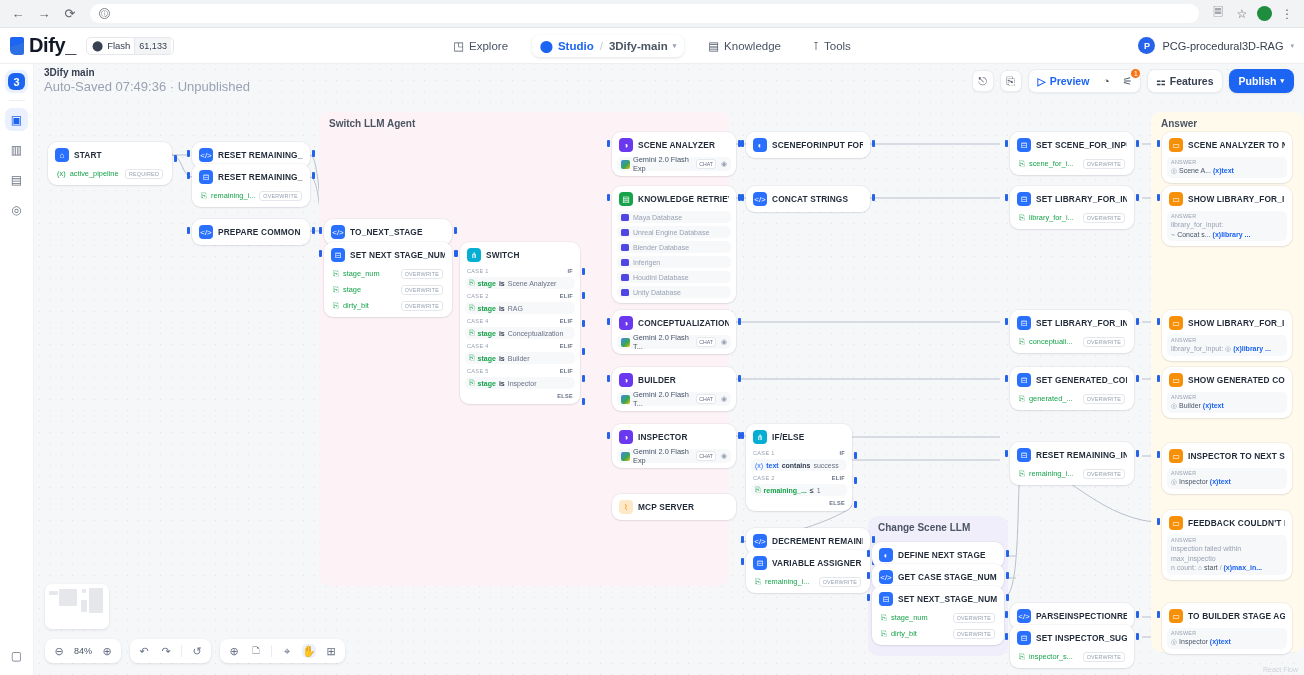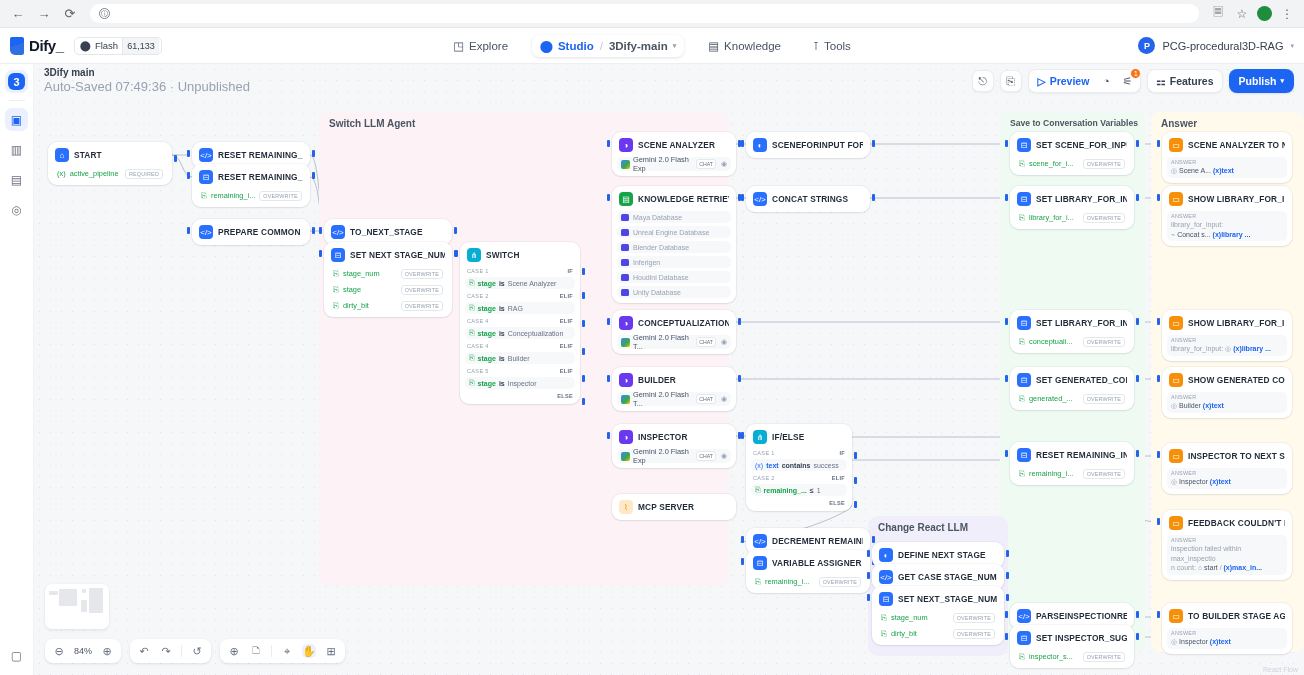--- a/index.html
+++ b/index.html
@@ -15,21 +15,21 @@
   .url-info{width:11px;height:11px;border:1px solid #80868b;border-radius:50%;font-size:7px;display:flex;align-items:center;justify-content:center;color:#5f6368;}
   .url-text{font-size:10.5px;color:#202124;white-space:nowrap;}
   .url-text .dim{color:#5f6368;}
   .chrome-icon{width:18px;height:18px;display:flex;align-items:center;justify-content:center;color:#5f6368;font-size:12px;}
   .profile-dot{width:15px;height:15px;border-radius:50%;background:#1e8e3e;display:flex;align-items:center;justify-content:center;color:#fff;font-size:8px;}
 
   
   .app-header{height:36px;background:#fff;display:flex;align-items:center;padding:0 10px;border-bottom:1px solid #eceef1;position:relative;}
   .logo-wrap{display:flex;align-items:center;gap:5px;}
   .logo-mark{width:14px;height:18px;background:linear-gradient(160deg,#1c64f2 45%,#2f6fe4 45%);border-radius:2px 2px 2px 5px;}
-  .logo-text{font-size:15px;font-weight:700;letter-spacing:-.4px;color:#111827;}
+  .logo-text{font-size:20px;font-weight:700;letter-spacing:-.4px;color:#111827;}
   .star-pill{display:flex;align-items:center;gap:4px;margin-left:10px;border:1px solid #e5e7eb;border-radius:5px;height:18px;padding:0 2px 0 5px;}
   .star-pill .gh{font-size:10px;color:#374151;}
   .star-pill .lbl{font-size:9.5px;color:#374151;}
   .star-count{background:#f3f4f6;border-left:1px solid #e5e7eb;height:100%;display:flex;align-items:center;padding:0 4px;font-size:9px;color:#374151;}
   .header-center{position:absolute;left:0;right:0;display:flex;justify-content:center;align-items:center;gap:16px;pointer-events:none;}
   .header-center > *{pointer-events:auto;}
   .hnav{display:flex;align-items:center;gap:5px;font-size:11.5px;color:#495365;padding:4px 8px;border-radius:8px;}
   .hnav.active{background:#fff;box-shadow:0 1px 3px rgba(16,24,40,.12);color:#1c64f2;font-weight:600;}
   .hnav .sep{color:#c3c9d4;font-weight:400;margin:0 1px;}
   .hnav .crumb{color:#4b5563;font-weight:600;}
@@ -253,30 +253,27 @@
       <path d="M1108,553 L1120,553"></path>
       <path d="M1108,573 L1120,573"></path>
       <path d="M982,392 C1020,395 1060,452 1120,458"></path>
     </g>
   </svg>
 
   <div class="group g-pink" style="left:285px;top:48px;width:410px;width:410px;height:474px;">
     <div class="group-label">Switch LLM Agent</div>
   </div>
 
-  <div class="group g-green" style="left:966px;top:48px;width:145px;height:540px;">
-    <div class="group-label" style="font-size:8.6px;">Save to Conversation Variables</div>
-  </div>
 
   <div class="group g-amber" style="left:1117px;top:48px;width:153px;height:540px;">
     <div class="group-label">Answer</div>
   </div>
 
   <div class="group g-purple" style="left:834px;top:452px;width:140px;height:140px;">
-    <div class="group-label">Change React LLM</div>
+    <div class="group-label">Change Scene LLM</div>
   </div>
 
   <div class="node" style="left:14px;top:78px;width:124px;">
     <div class="nhead">
       <div class="nicon" style="background:#2970ff">⌂</div>
       <div class="ntitle">START</div>
     </div>
     <div class="nbody">
       <div class="nrow plain">
         <span class="var">(x)&nbsp;<span>active_pipeline</span></span>

